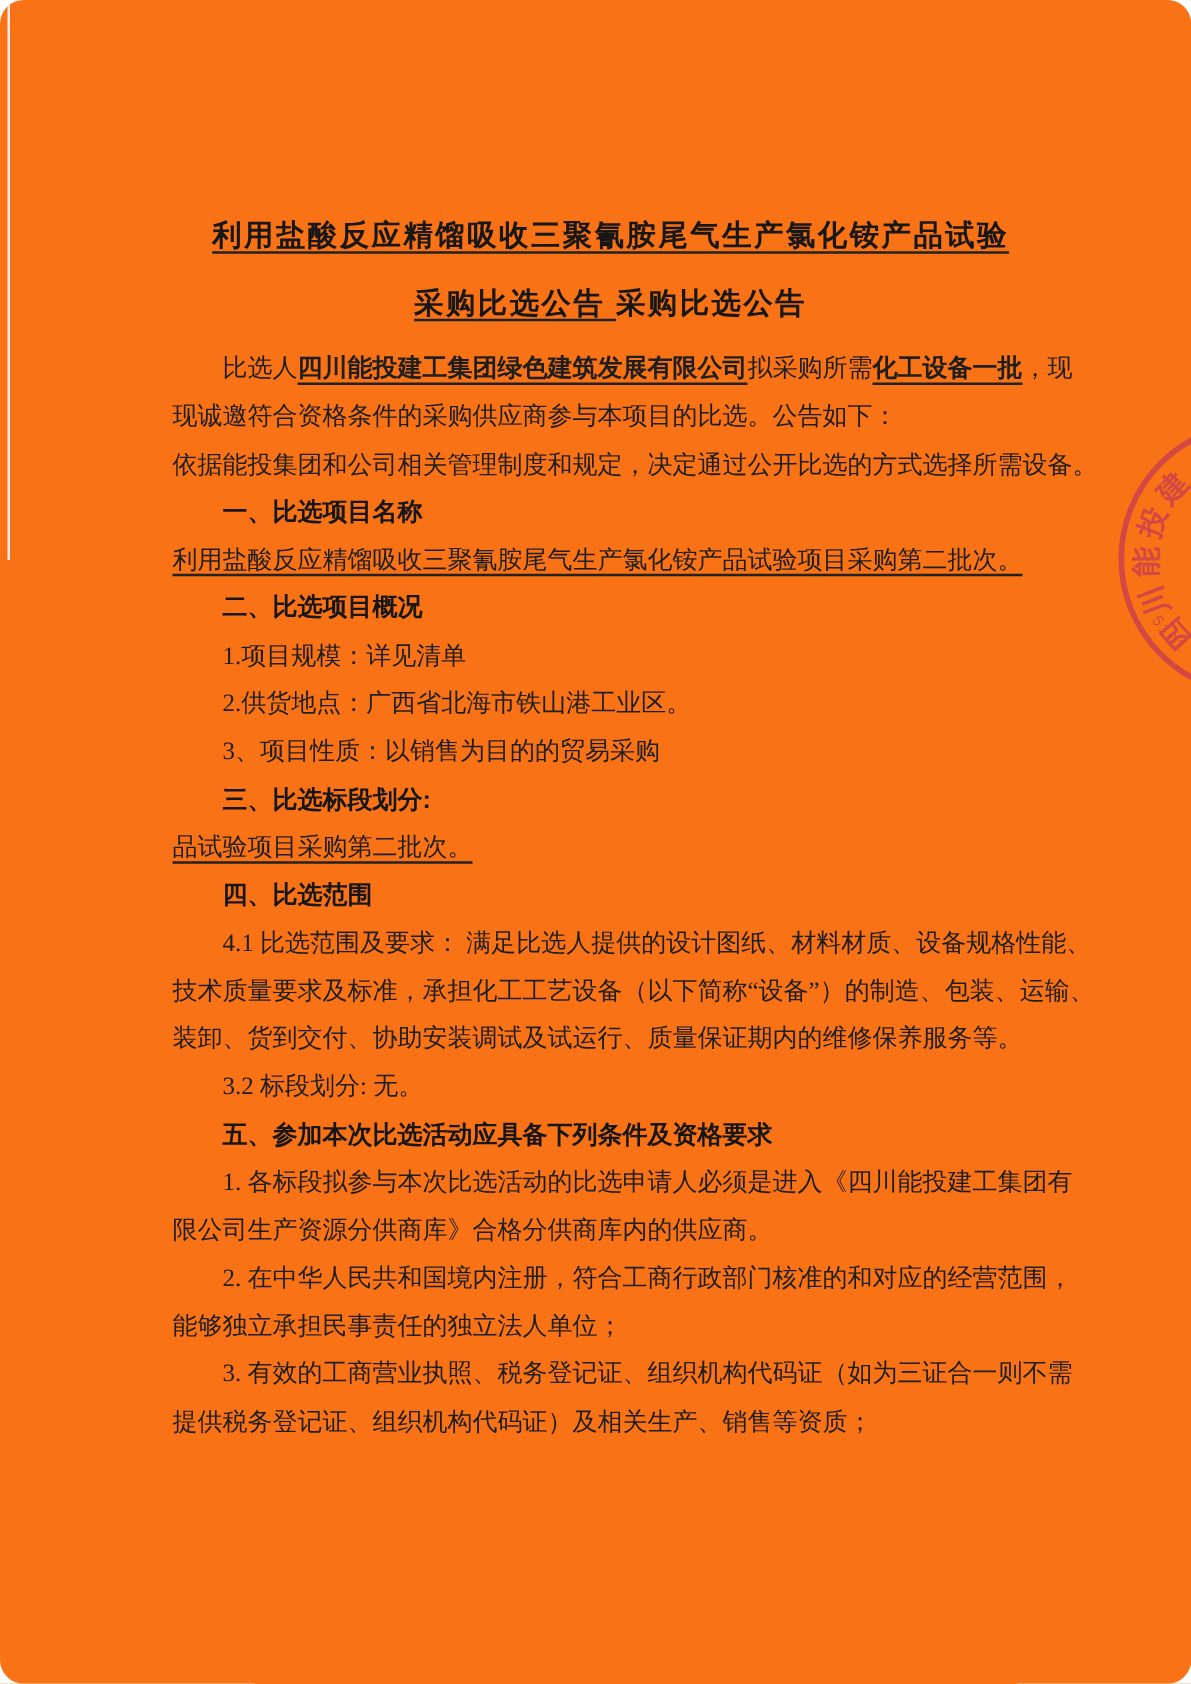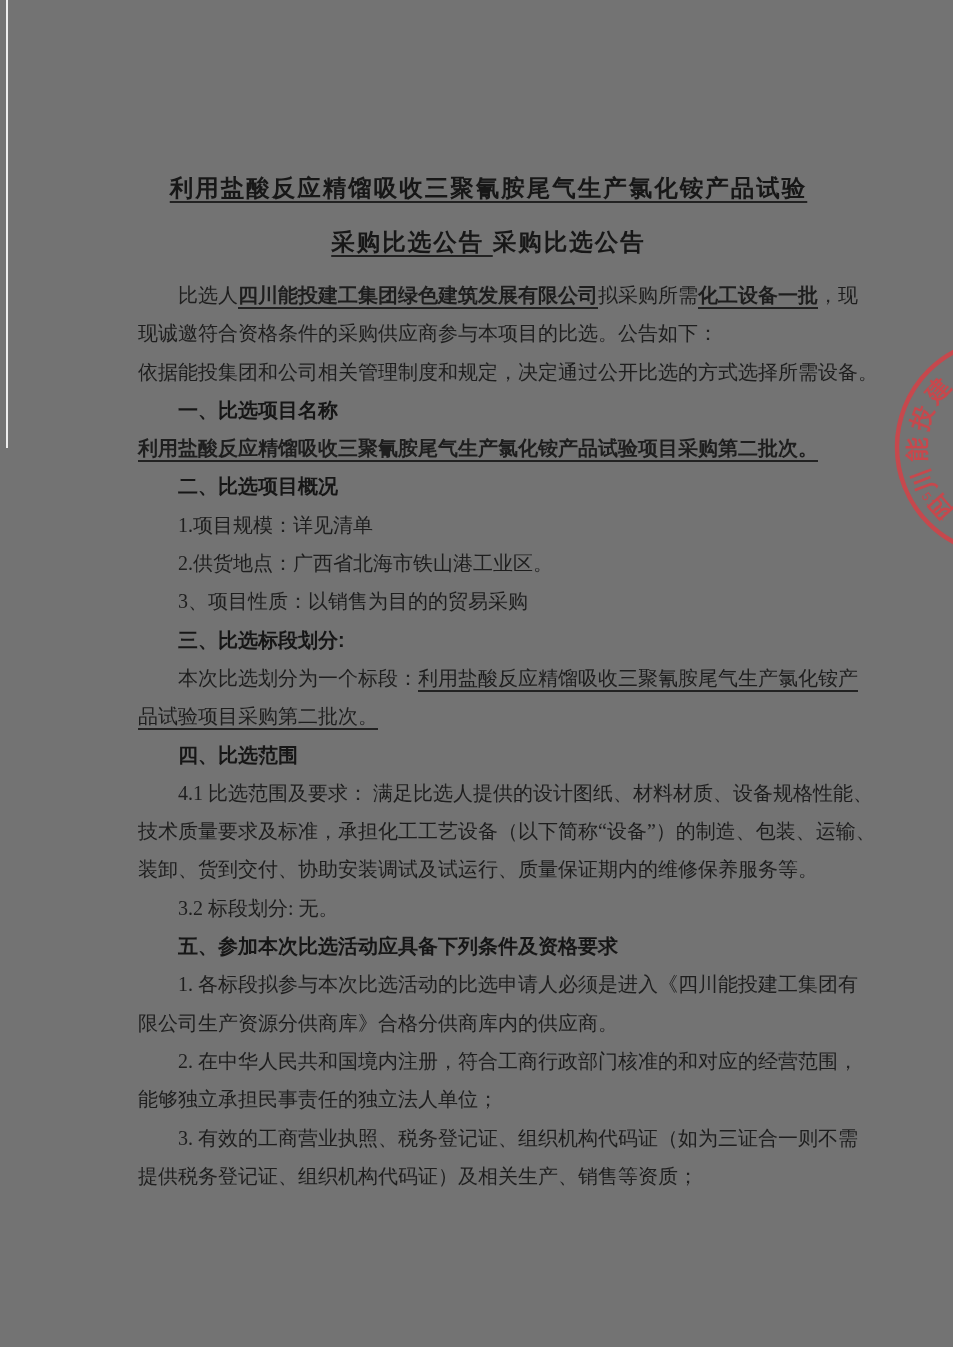--- a/index.html
+++ b/index.html
@@ -1,38 +1,38 @@
 <!DOCTYPE html>
 <html><head>
 <meta charset="utf-8">
 <style>
   html,body{margin:0;padding:0;}
   body{
     width:953px;height:1347px;position:relative;background:#ffffff;
     font-family:"Liberation Serif","DejaVu Serif",serif;
     color:#1e1e1e;overflow:hidden;
   }
-  .page{position:absolute;inset:0;background:#737373;overflow:hidden;}
+  .page{position:absolute;inset:0;background:#f97316;overflow:hidden;border-radius:19px;}
   .scan-line{position:absolute;left:6px;top:0;width:2px;height:448px;background:#ededed;}
   .title{
     position:absolute;left:138px;top:162px;width:701px;text-align:center;
     font-family:"Liberation Sans","DejaVu Sans",sans-serif;
     font-weight:bold;font-size:23.5px;line-height:53.5px;letter-spacing:2px;color:#171717;
     white-space:nowrap;
   }
   .doc-body{
     position:absolute;left:138px;top:276px;width:701px;
     font-size:20px;line-height:38.3px;color:#1e1e1e;
   }
   .line{white-space:nowrap;height:38.3px;}
   .line.indent{padding-left:40px;}
   .line.h{font-weight:bold;font-family:"Liberation Sans","DejaVu Sans",sans-serif;color:#161616;}
   .u{text-decoration:underline;text-underline-offset:5px;text-decoration-thickness:1.5px;text-decoration-color:#222;}
   .b{font-weight:bold;}
-  .u.full{display:inline-block;width:100%;font-weight:bold;}
+  .u.full{display:inline-block;width:100%;}
   .seal{position:absolute;top:330px;right:0;width:100px;height:260px;pointer-events:none;}
   .seal svg{display:block;}
 </style>
 </head>
 <body>
 
 <div class="page">
 
   <div class="scan-line"></div>
 
@@ -45,21 +45,20 @@
       <div class="line indent"><span>比选人</span><span class="b u">四川能投建工集团绿色建筑发展有限公司</span><span>拟采购所需</span><span class="b u">化工设备一批</span><span>，现</span></div>
       <div class="line"><span>现诚邀符合资格条件的采购供应商参与本项目的比选。公告如下：</span></div>
       <div class="line"><span>依据能投集团和公司相关管理制度和规定，决定通过公开比选的方式选择所需设备。</span></div>
       <div class="line indent h"><span>一、比选项目名称</span></div>
       <div class="line"><span class="u full">利用盐酸反应精馏吸收三聚氰胺尾气生产氯化铵产品试验项目采购第二批次。</span></div>
       <div class="line indent h"><span>二、比选项目概况</span></div>
       <div class="line indent"><span>1.项目规模：详见清单</span></div>
       <div class="line indent"><span>2.供货地点：广西省北海市铁山港工业区。</span></div>
       <div class="line indent"><span>3、项目性质：以销售为目的的贸易采购</span></div>
       <div class="line indent h"><span>三、比选标段划分:</span></div>
-      <div class="line indent"><span>本次比选划分为一个标段：</span><span class="u">利用盐酸反应精馏吸收三聚氰胺尾气生产氯化铵产</span></div>
       <div class="line"><span class="u">品试验项目采购第二批次。</span></div>
       <div class="line indent h"><span>四、比选范围</span></div>
       <div class="line indent"><span>4.1 比选范围及要求： 满足比选人提供的设计图纸、材料材质、设备规格性能、</span></div>
       <div class="line"><span>技术质量要求及标准，承担化工工艺设备（以下简称“设备”）的制造、包装、运输、</span></div>
       <div class="line"><span>装卸、货到交付、协助安装调试及试运行、质量保证期内的维修保养服务等。</span></div>
       <div class="line indent"><span>3.2 标段划分: 无。</span></div>
       <div class="line indent h"><span>五、参加本次比选活动应具备下列条件及资格要求</span></div>
       <div class="line indent"><span>1. 各标段拟参与本次比选活动的比选申请人必须是进入《四川能投建工集团有</span></div>
       <div class="line"><span>限公司生产资源分供商库》合格分供商库内的供应商。</span></div>
       <div class="line indent"><span>2. 在中华人民共和国境内注册，符合工商行政部门核准的和对应的经营范围，</span></div>

